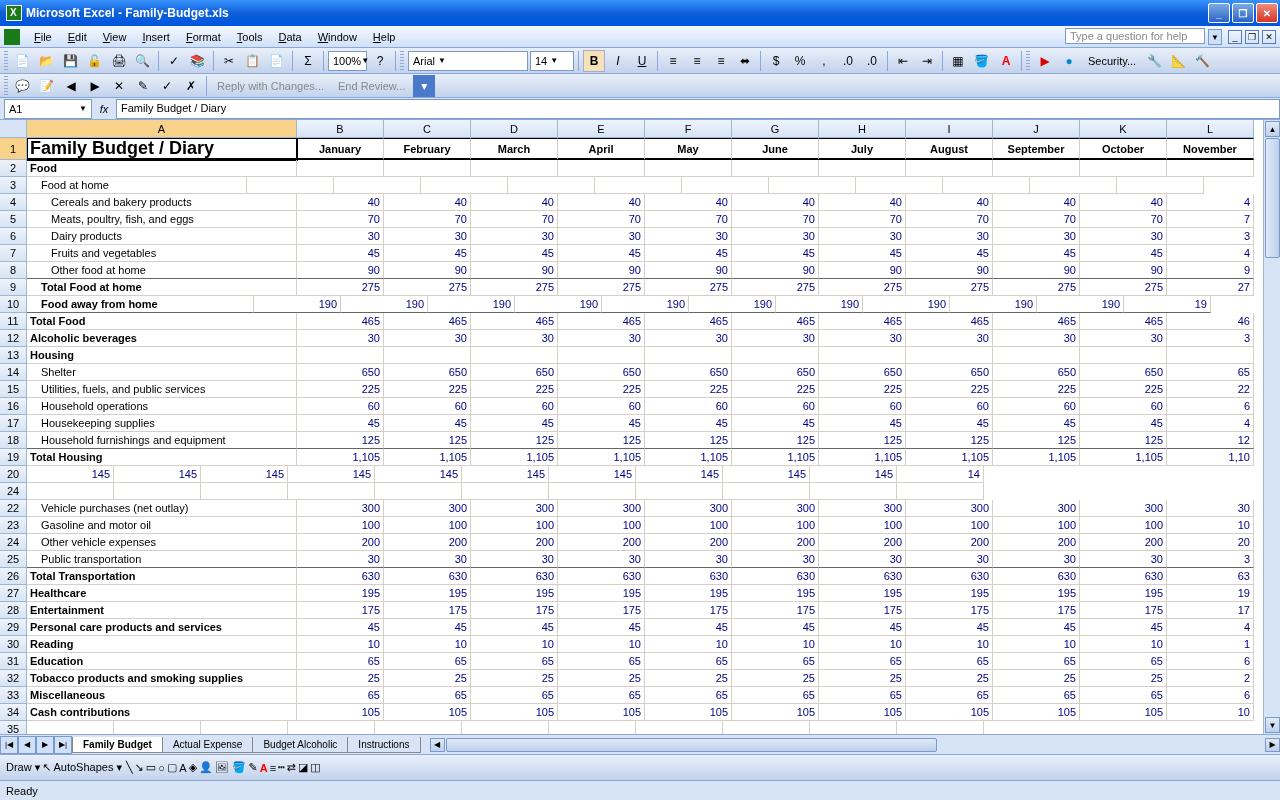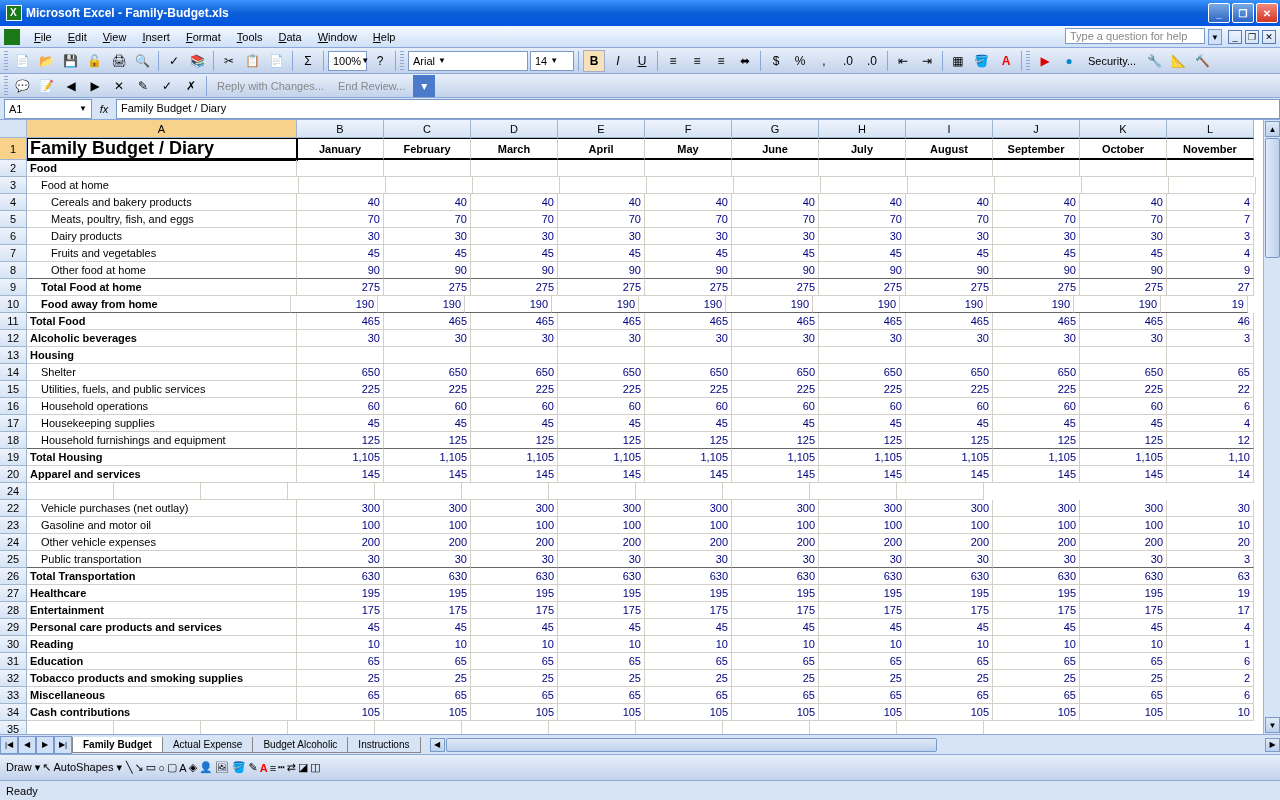--- a/index.html
+++ b/index.html
@@ -299,21 +299,21 @@
         <div class="cell" style="width: 87px;"></div>
         <div class="cell" style="width: 87px;"></div>
         <div class="cell" style="width: 87px;"></div>
         <div class="cell" style="width: 87px;"></div>
         <div class="cell" style="width: 87px;"></div>
         <div class="cell" style="width: 87px;"></div>
         <div class="cell" style="width: 87px;"></div>
         <div class="cell" style="width: 87px;"></div>
       </div>
       <div class="row">
-        <div class="cell indent1" style="width: 272px; text-align: right;">Food at home</div>
+        <div class="cell indent1" style="width: 220px; text-align: right;">Food at home</div>
         <div class="cell" style="width: 87px;"></div>
         <div class="cell" style="width: 87px;"></div>
         <div class="cell" style="width: 87px;"></div>
         <div class="cell" style="width: 87px;"></div>
         <div class="cell" style="width: 87px;"></div>
         <div class="cell" style="width: 87px;"></div>
         <div class="cell" style="width: 87px;"></div>
         <div class="cell" style="width: 87px;"></div>
         <div class="cell" style="width: 87px;"></div>
         <div class="cell" style="width: 87px;"></div>
@@ -397,21 +397,21 @@
         <div class="cell num" style="width: 87px;">275</div>
         <div class="cell num" style="width: 87px;">275</div>
         <div class="cell num" style="width: 87px;">275</div>
         <div class="cell num" style="width: 87px;">275</div>
         <div class="cell num" style="width: 87px;">275</div>
         <div class="cell num" style="width: 87px;">275</div>
         <div class="cell num" style="width: 87px;">275</div>
         <div class="cell num" style="width: 87px;">27</div>
       </div>
       <div class="row">
-        <div class="cell indent1 section bottom-border" style="width: 264px;">Food away from home</div>
+        <div class="cell indent1 section bottom-border" style="width: 227px;">Food away from home</div>
         <div class="cell num bottom-border" style="width: 87px;">190</div>
         <div class="cell num bottom-border" style="width: 87px;">190</div>
         <div class="cell num bottom-border" style="width: 87px;">190</div>
         <div class="cell num bottom-border" style="width: 87px;">190</div>
         <div class="cell num bottom-border" style="width: 87px;">190</div>
         <div class="cell num bottom-border" style="width: 87px;">190</div>
         <div class="cell num bottom-border" style="width: 87px;">190</div>
         <div class="cell num bottom-border" style="width: 87px;">190</div>
         <div class="cell num bottom-border" style="width: 87px;">190</div>
         <div class="cell num bottom-border" style="width: 87px;">190</div>
@@ -537,21 +537,20 @@
         <div class="cell num" style="width: 87px;">1,105</div>
         <div class="cell num" style="width: 87px;">1,105</div>
         <div class="cell num" style="width: 87px;">1,105</div>
         <div class="cell num" style="width: 87px;">1,105</div>
         <div class="cell num" style="width: 87px;">1,105</div>
         <div class="cell num" style="width: 87px;">1,105</div>
         <div class="cell num" style="width: 87px;">1,105</div>
         <div class="cell num" style="width: 87px;">1,10</div>
       </div>
       <div class="row">
-        <div class="cell section" style="width: 270px;">Apparel and services</div>
         <div class="cell num" style="width: 87px;">145</div>
         <div class="cell num" style="width: 87px;">145</div>
         <div class="cell num" style="width: 87px;">145</div>
         <div class="cell num" style="width: 87px;">145</div>
         <div class="cell num" style="width: 87px;">145</div>
         <div class="cell num" style="width: 87px;">145</div>
         <div class="cell num" style="width: 87px;">145</div>
         <div class="cell num" style="width: 87px;">145</div>
         <div class="cell num" style="width: 87px;">145</div>
         <div class="cell num" style="width: 87px;">145</div>

